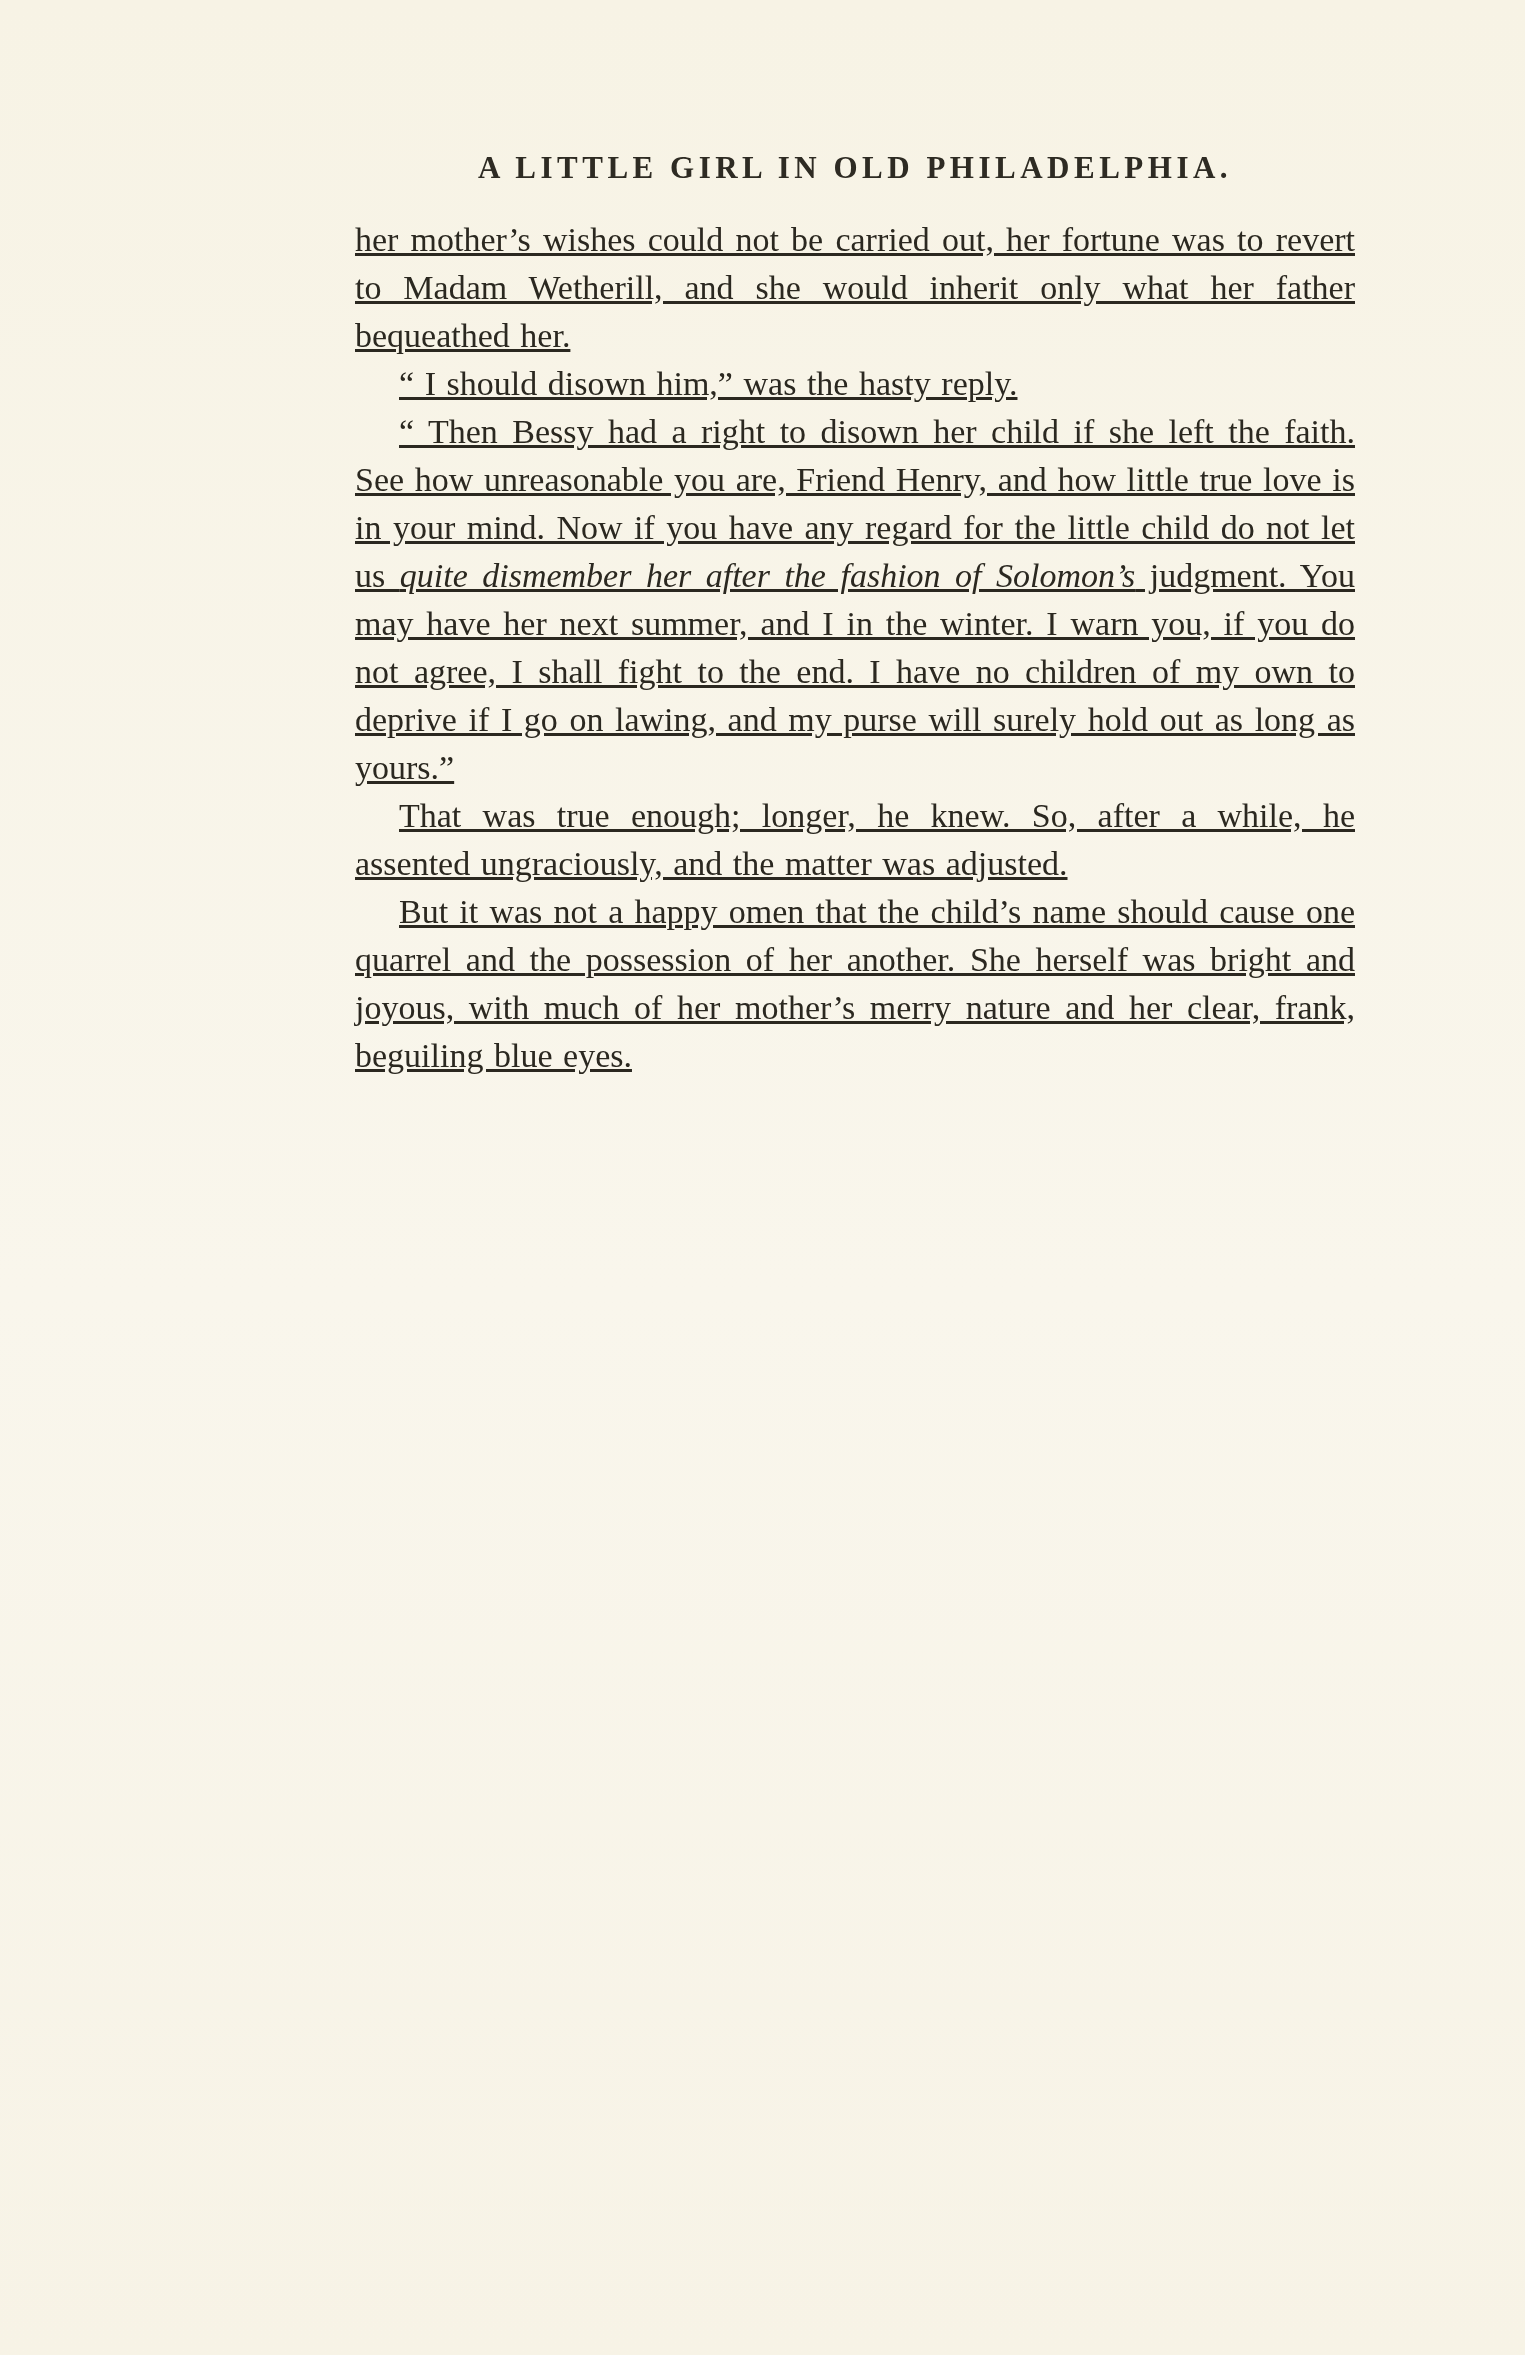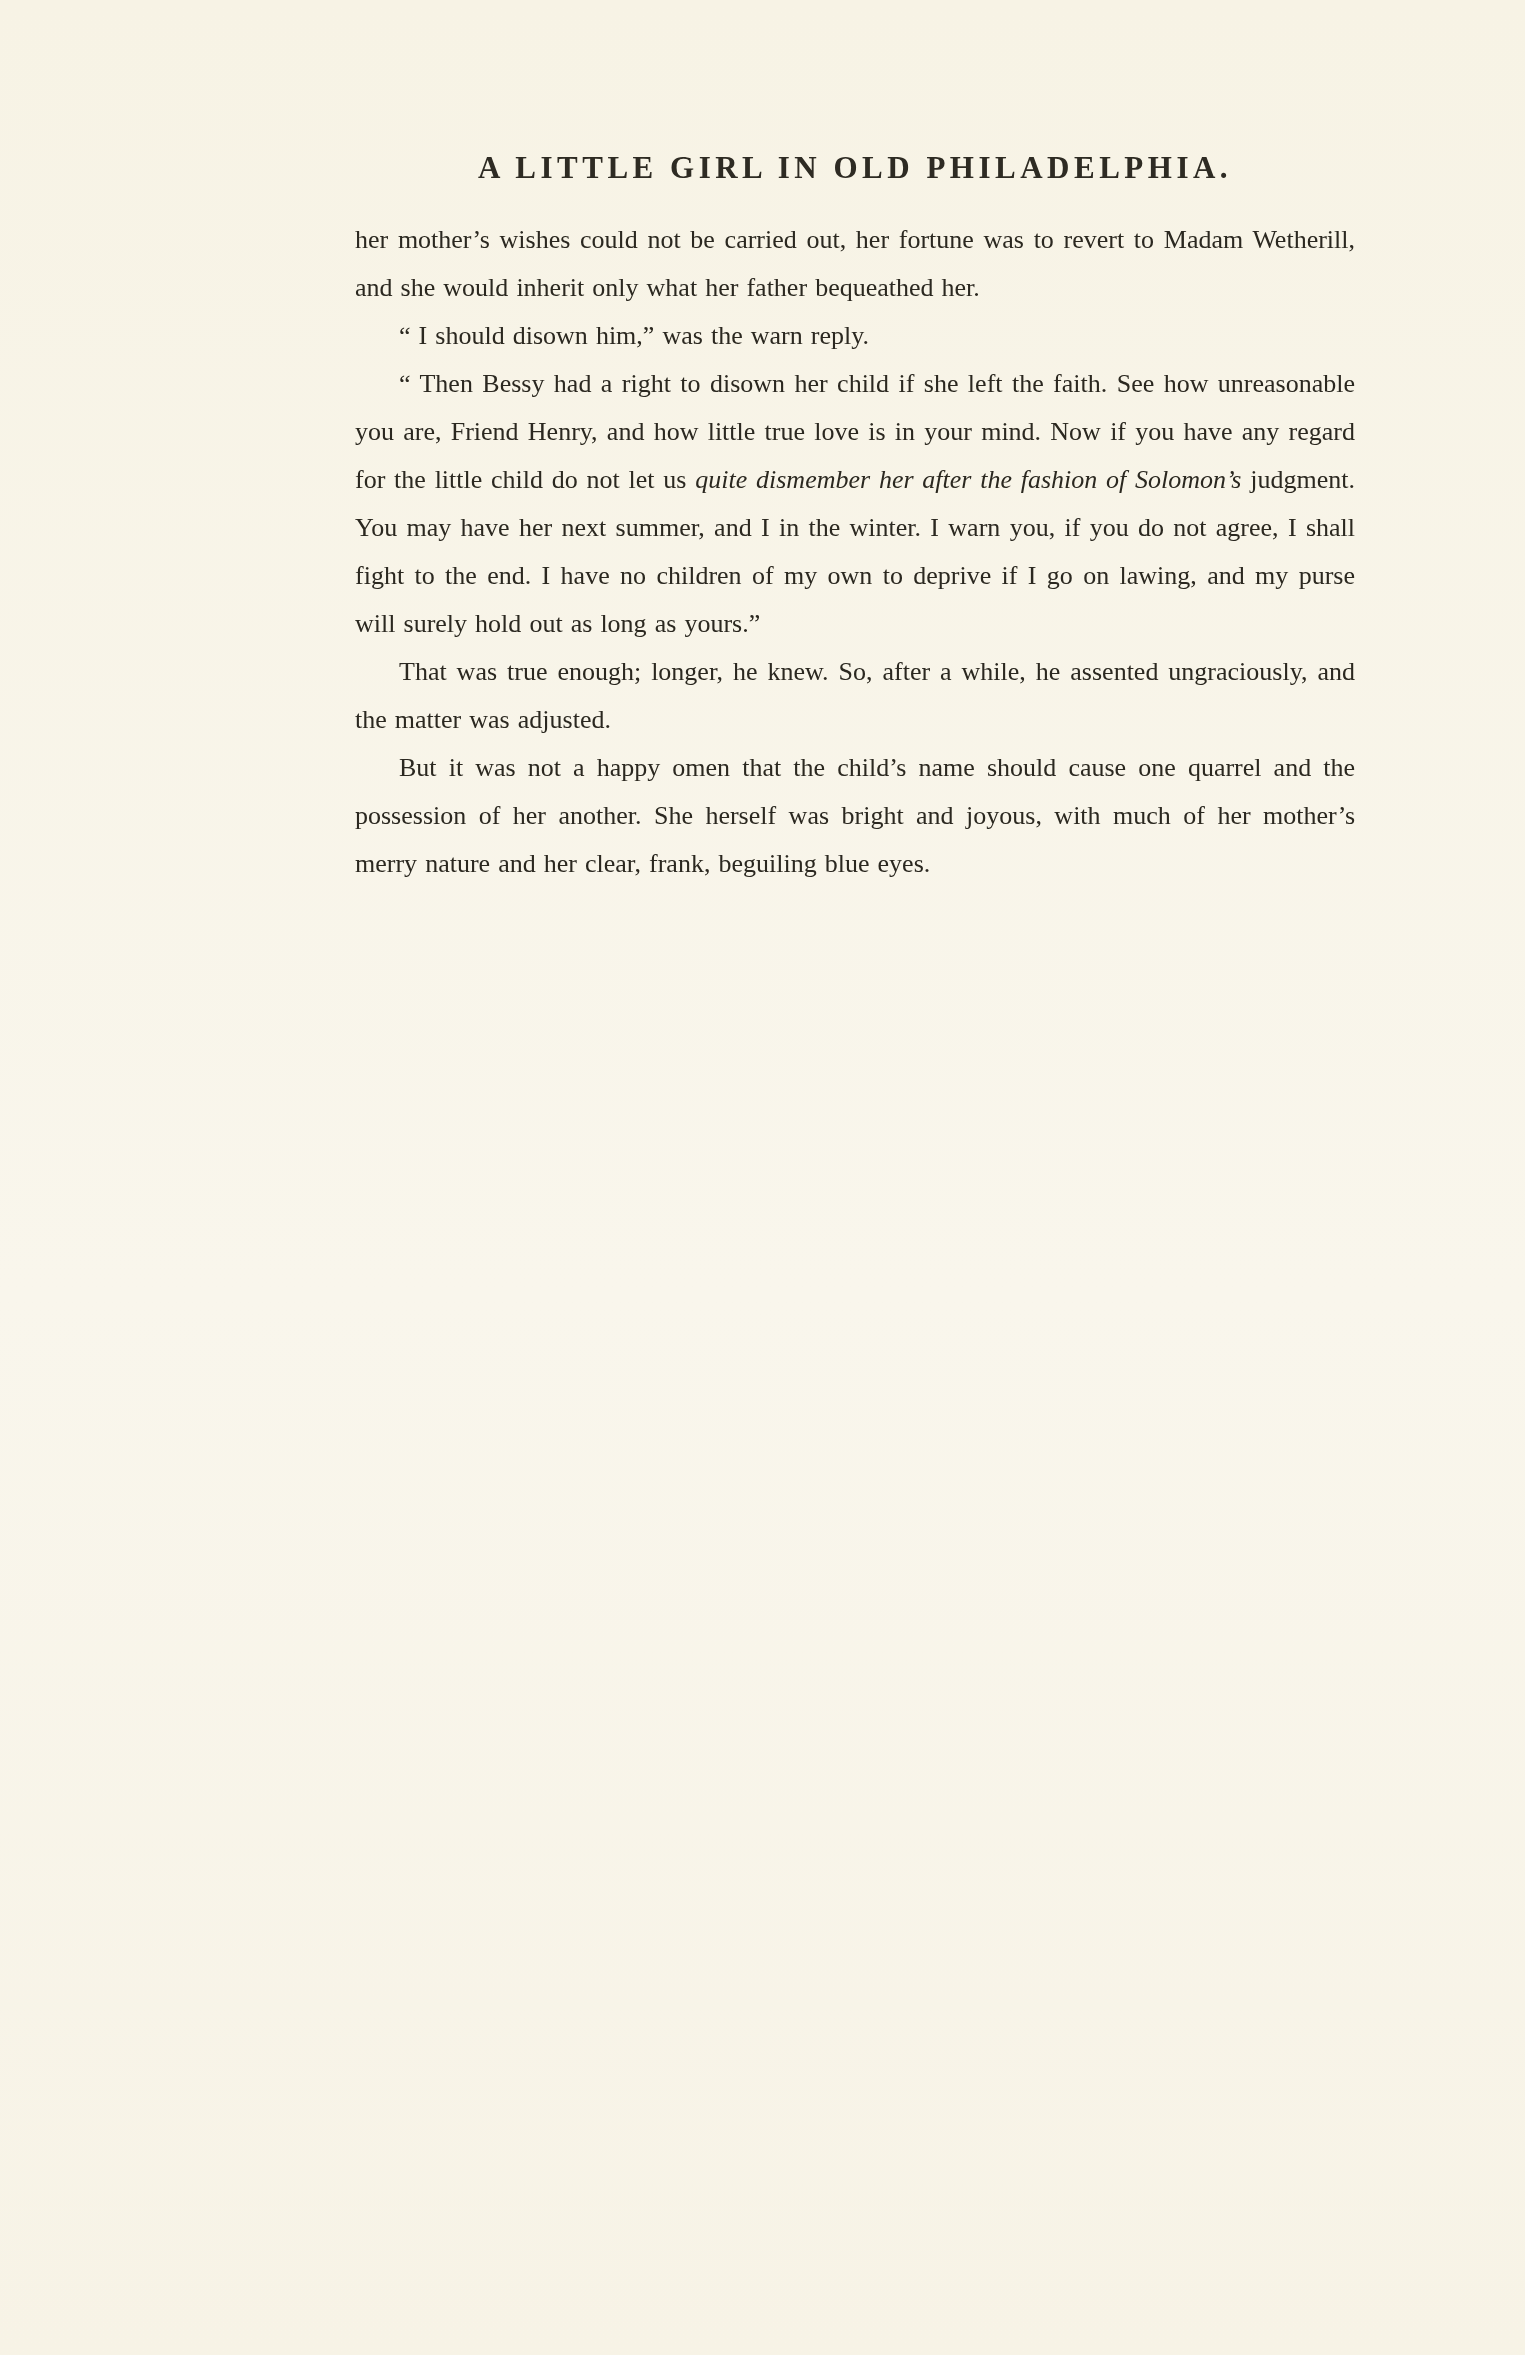--- a/index.html
+++ b/index.html
@@ -27,42 +27,43 @@
     font-family: "Liberation Serif", serif;
     font-weight: 600;
     font-size: 31px;
     letter-spacing: 4.5px;
     color: #2e2b23;
   }
   .text-block {
     width: 1000px;
     margin: 30px 0 0 355px;
     font-family: "Liberation Serif", serif;
-    font-size: 26px;
+    font-size: 34px;
     line-height: 48px;
     color: #2b2820;
     text-align: justify;
+    text-decoration: underline;
   }
   .text-block p {
     margin: 0;
     word-spacing: 0.06em;
   }
   .text-block p.indent {
     text-indent: 44px;
   }
   .text-block .italic {
     font-style: italic;
     margin-top: 24px;
   }
 </style>
 </head>
 <body>
 
 <div class="page">
   <div class="running-header">A LITTLE GIRL IN OLD PHILADELPHIA.</div>
   <div class="text-block">
       <p><span>her mother’s wishes could not be carried out, her fortune was to revert to Madam Wetherill, and she would inherit only what her father bequeathed her.</span></p>
-      <p class="indent"><span>“ I should disown him,” was the warn reply.</span></p>
+      <p class="indent"><span>“ I should disown him,” was the hasty reply.</span></p>
       <p class="indent"><span>“ Then Bessy had a right to disown her child if she left the faith.  See how unreasonable you are, Friend Henry, and how little true love is in your mind.  Now if you have any regard for the little child do not let us </span><span class="italic">quite dismember her after the fashion of Solomon’s</span><span> judgment.  You may have her next summer, and I in the winter.  I warn you, if you do not agree, I shall fight to the end.  I have no children of my own to deprive if I go on lawing, and my purse will surely hold out as long as yours.”</span></p>
       <p class="indent"><span>That was true enough; longer, he knew.  So, after a while, he assented ungraciously, and the matter was adjusted.</span></p>
       <p class="indent"><span>But it was not a happy omen that the child’s name should cause one quarrel and the possession of her another.  She herself was bright and joyous, with much of her mother’s merry nature and her clear, frank, beguiling blue eyes.</span></p>
     </div>
 </div>
 
 </body></html>

